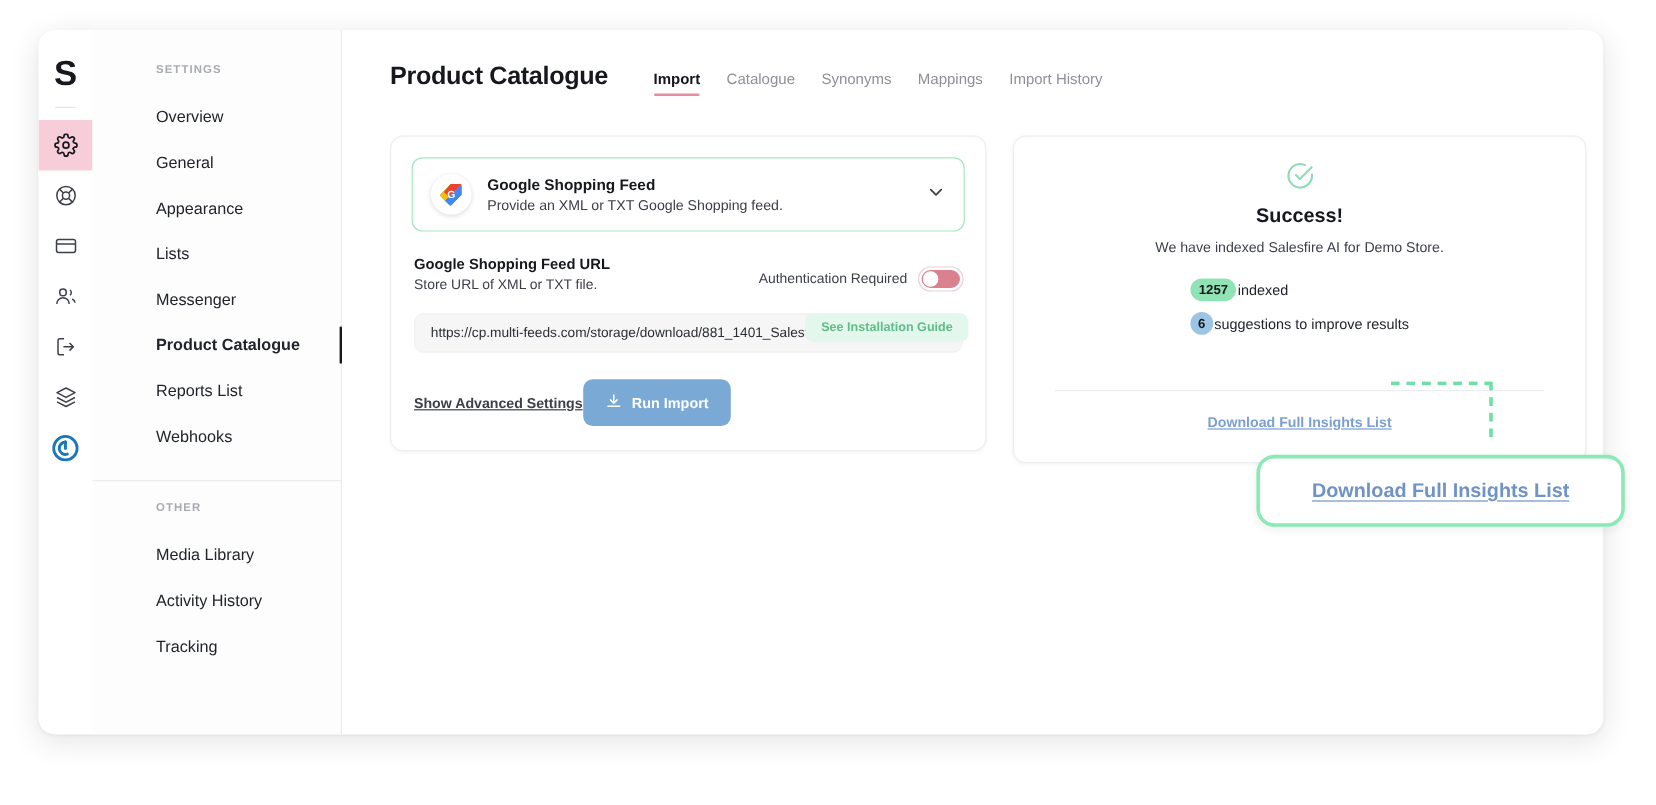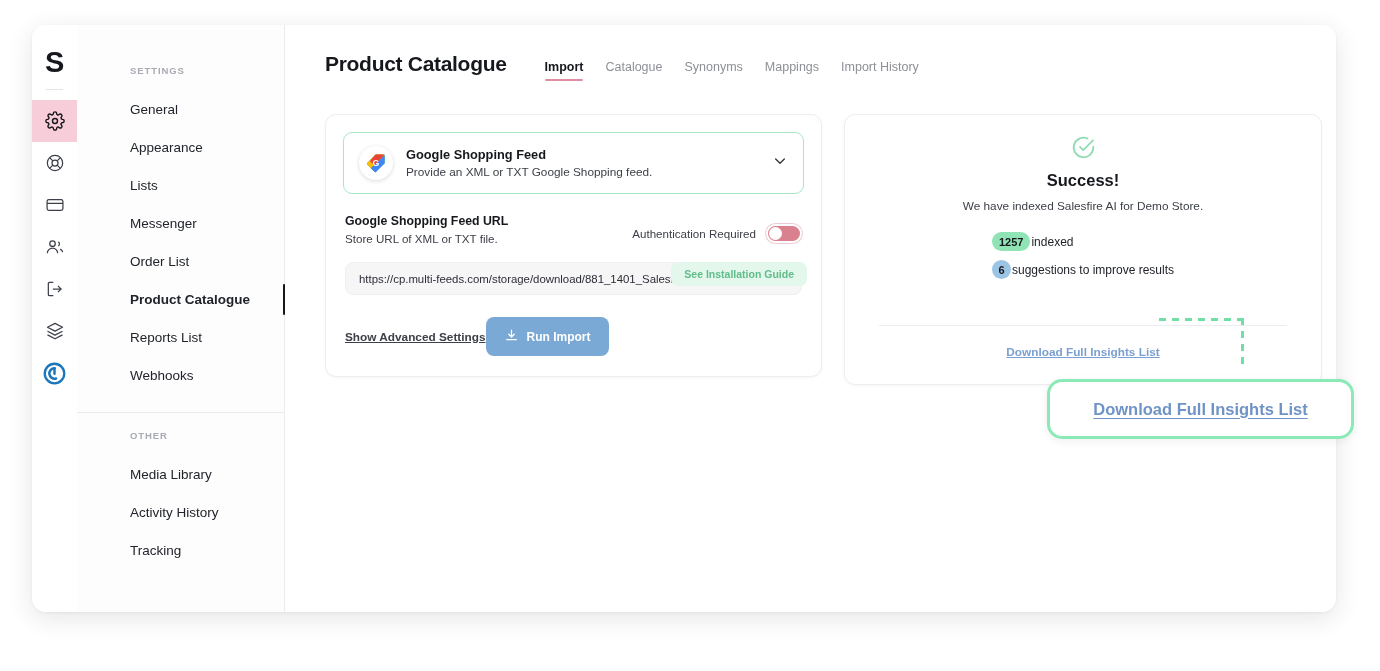--- a/index.html
+++ b/index.html
@@ -48,21 +48,20 @@
     width: 208px; flex: 0 0 208px;
     background: #fdfdfd;
     border-right: 1px solid #ececed;
     padding-top: 28px;
     position: relative;
   }
   .sb-section {
     font-size: 9.5px; font-weight: 700; letter-spacing: .9px;
     color: #a9abb2; padding: 0 0 0 53px; margin-bottom: 14px;
     text-transform: uppercase;
-    margin-top: 12px;
   }
   .sb-section.other { margin-top: 0; margin-bottom: 14px; }
   .sb-item {
     position: relative;
     font-size: 13.5px; color: #21242b;
     padding: 0 0 0 53px;
     height: 38px; display: flex; align-items: center;
     cursor: pointer;
   }
   .sb-item.active { font-weight: 700; }
@@ -270,33 +269,33 @@
         <path d="M12 6.6a5.4 5.4 0 101.6 10.56" fill="none" stroke="#1b76bc" stroke-width="2.6" stroke-linecap="round"></path>
         <path d="M12 6.6v5.6" stroke="#1b76bc" stroke-width="2.6" stroke-linecap="round"></path>
       </svg>
     </div>
   </div>
 
   <div class="sidebar">
     <div class="sb-section">SETTINGS</div>
 
     <div class="sb-item">
+        <span>Overview</span>
+      </div>
+    <div class="sb-item">
         <span>General</span>
       </div>
     <div class="sb-item">
         <span>Appearance</span>
       </div>
     <div class="sb-item">
         <span>Lists</span>
       </div>
     <div class="sb-item">
         <span>Messenger</span>
-      </div>
-    <div class="sb-item">
-        <span>Order List</span>
       </div>
     <div class="sb-item active">
         <span>Product Catalogue</span>
       </div>
     <div class="sb-item">
         <span>Reports List</span>
       </div>
     <div class="sb-item">
         <span>Webhooks</span>
       </div>

